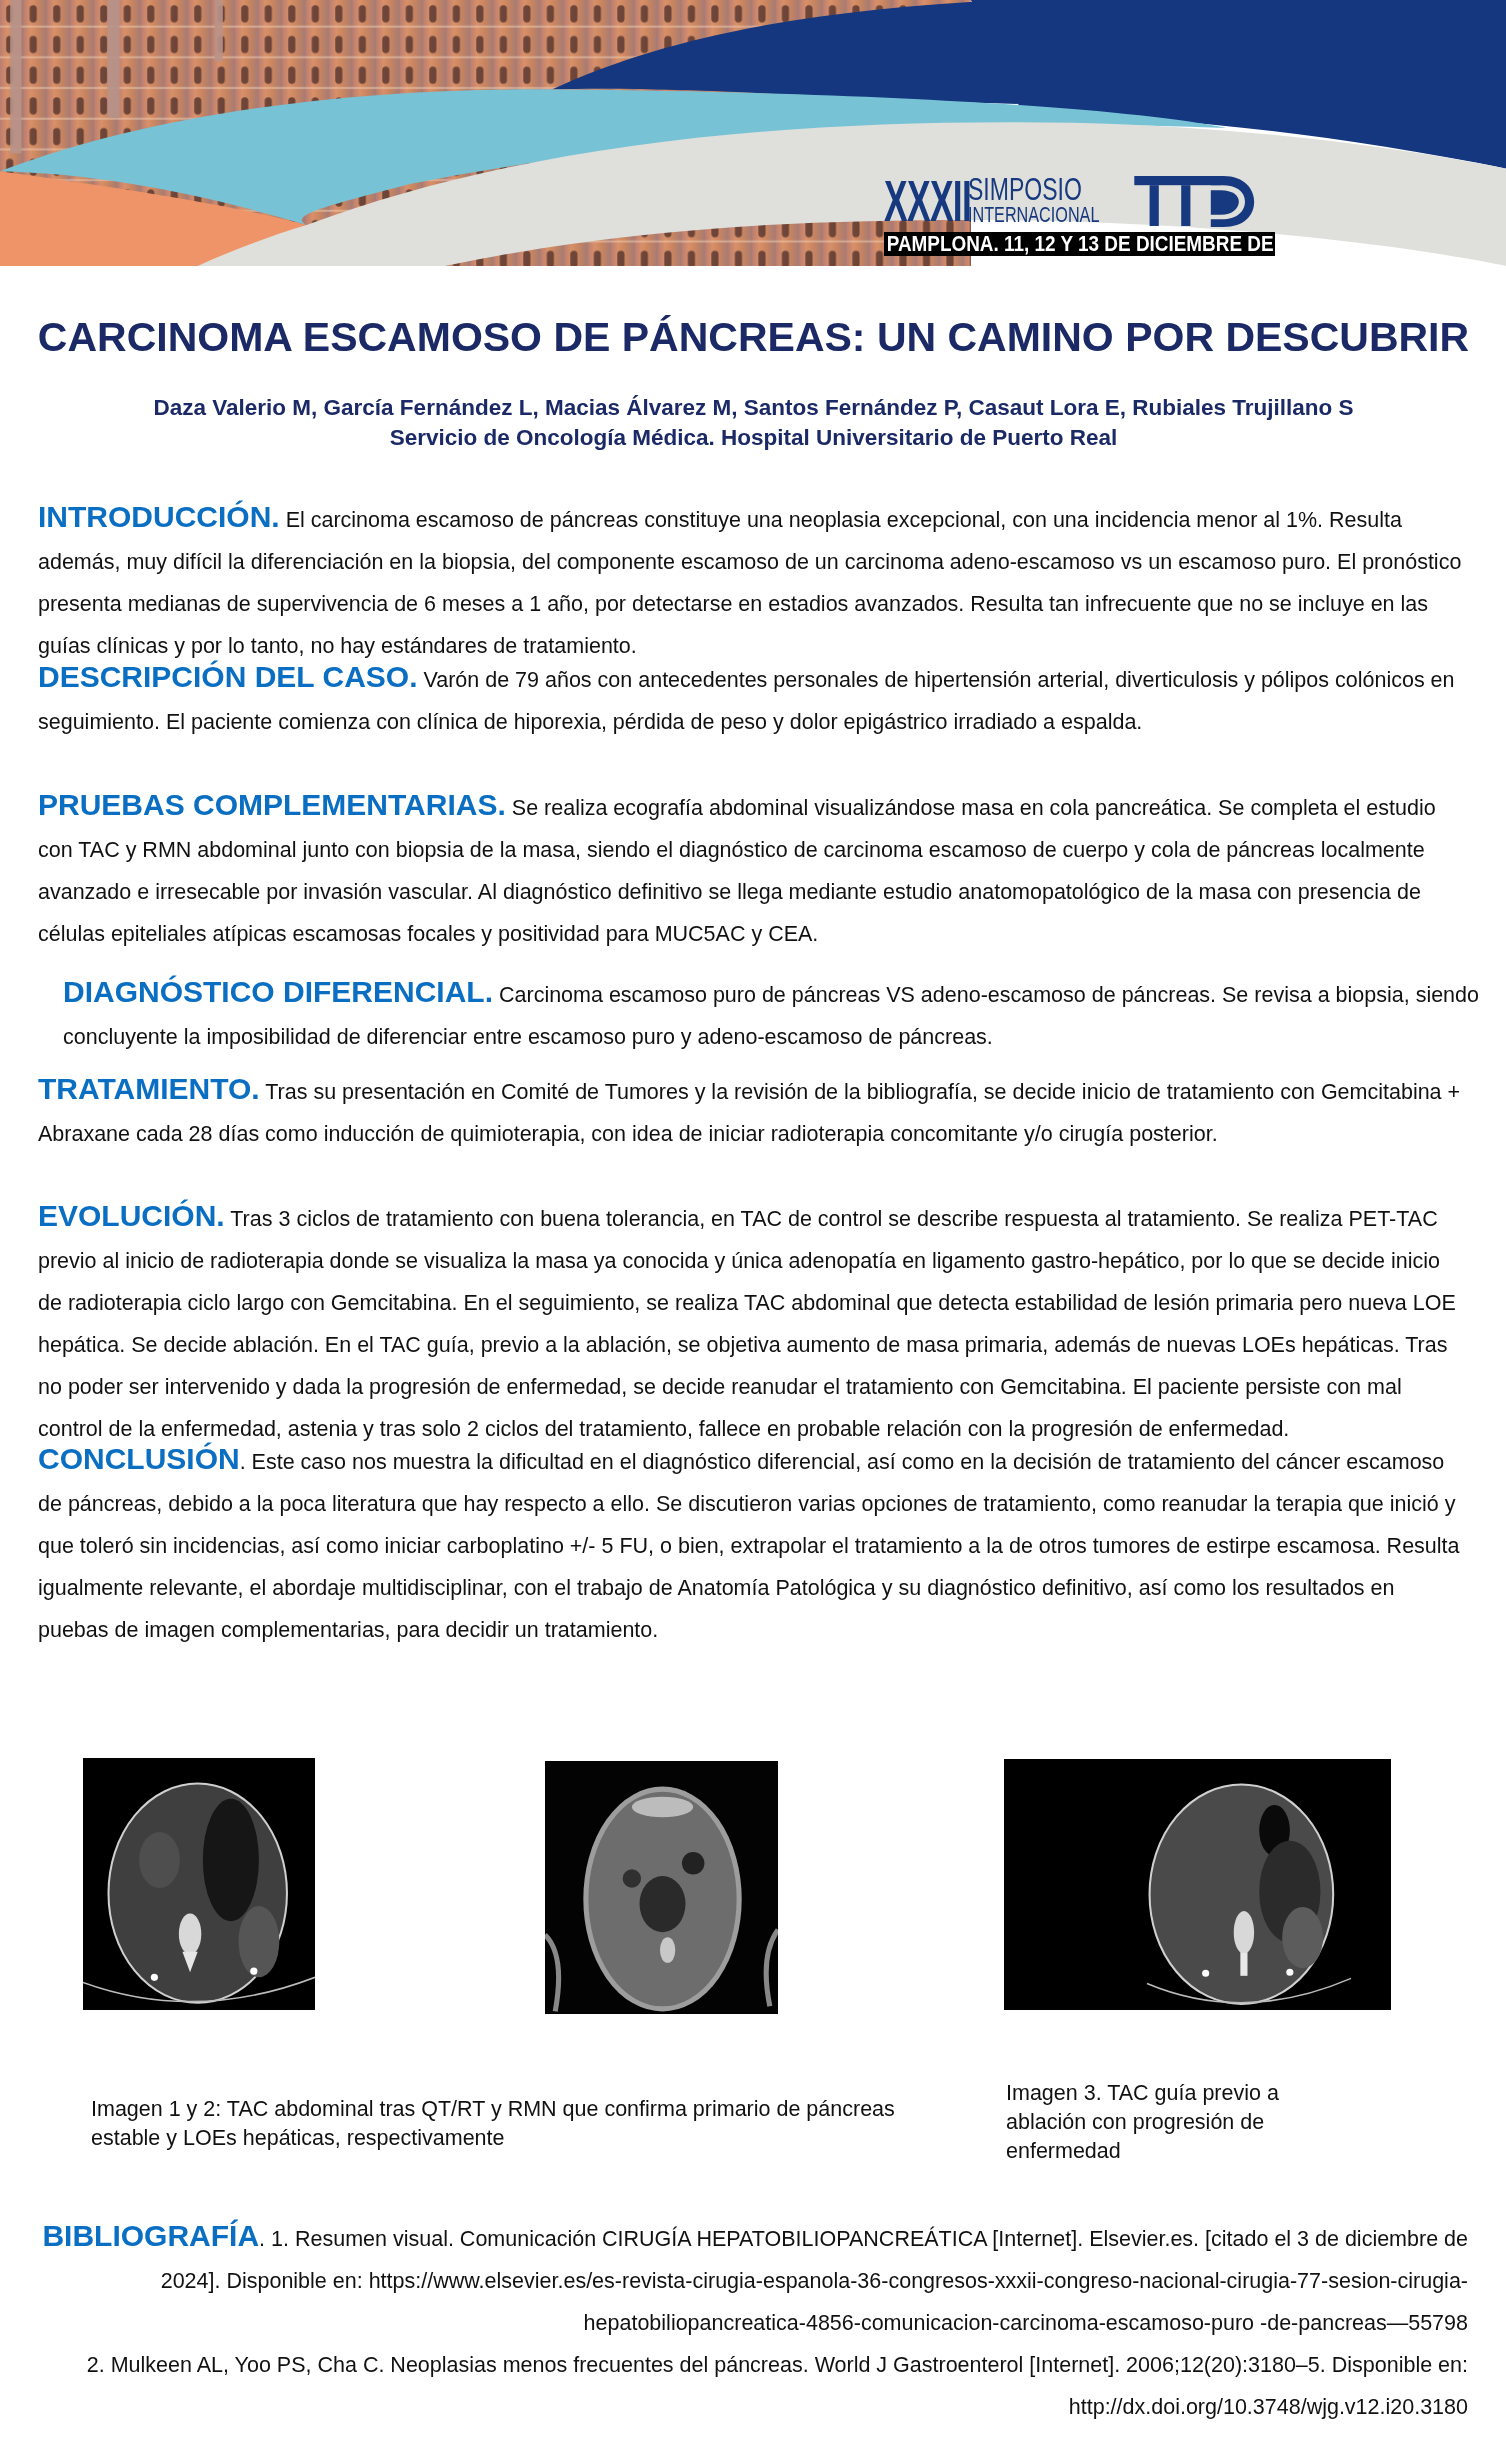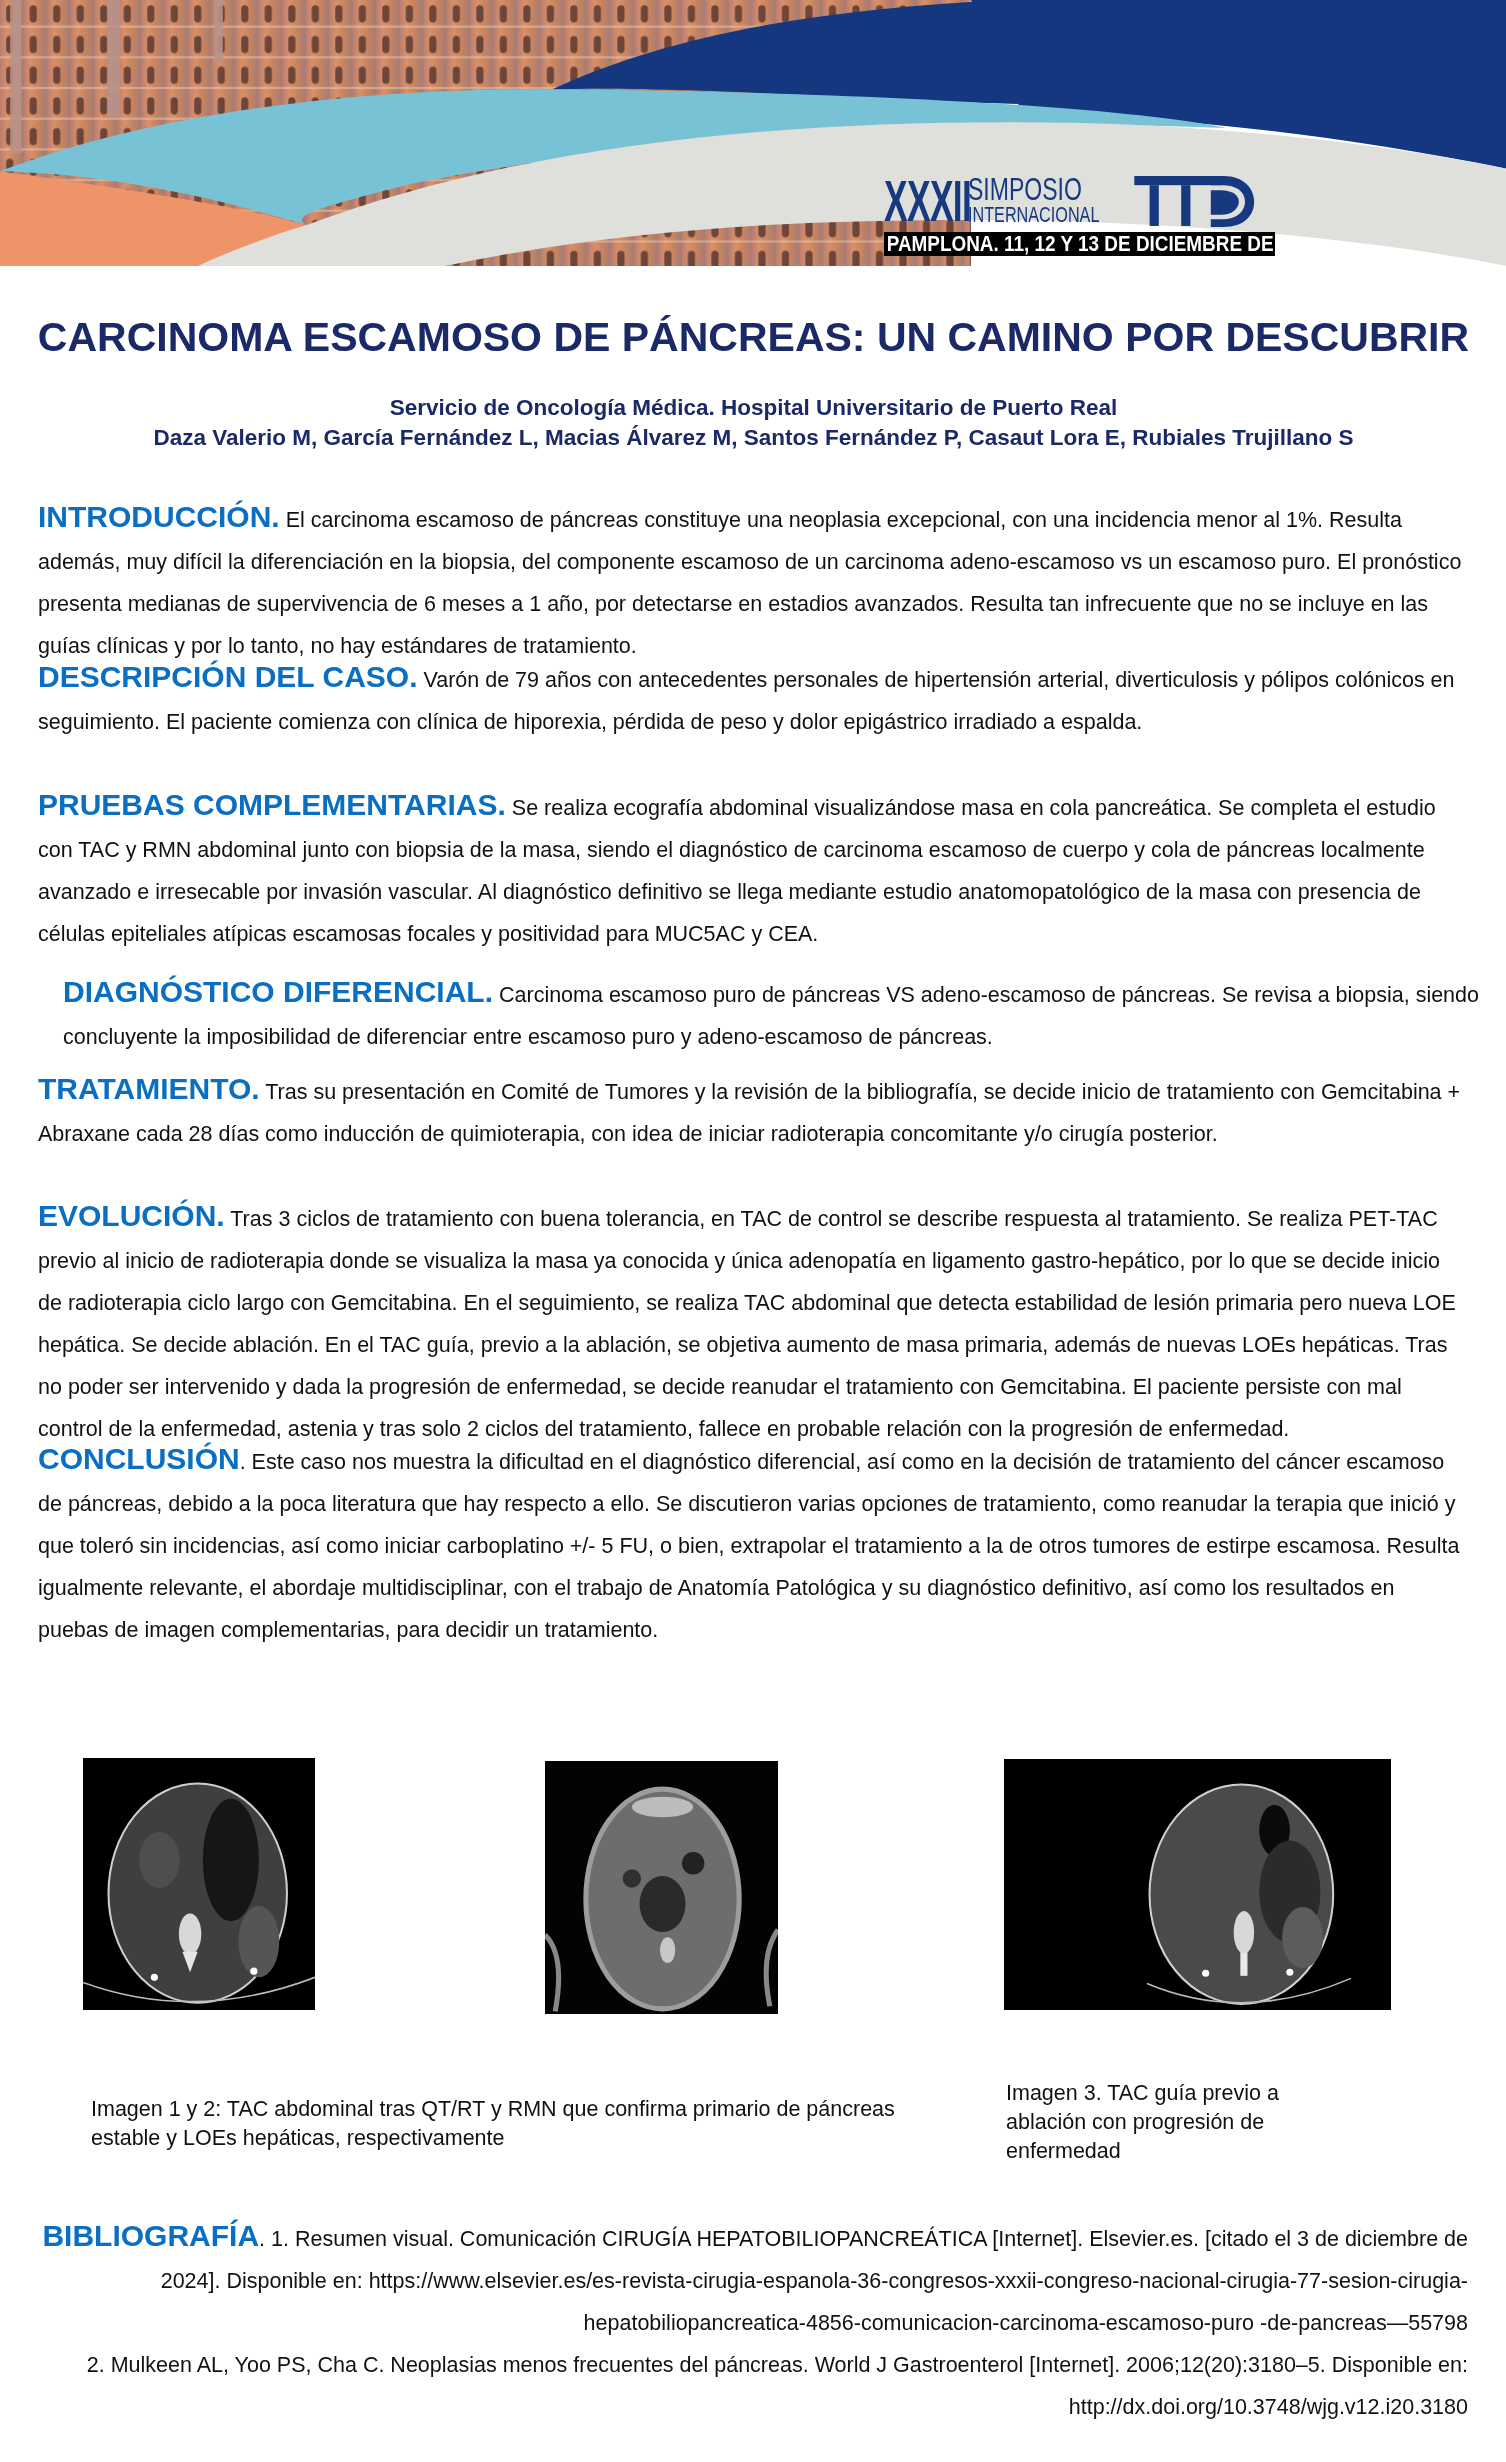--- a/index.html
+++ b/index.html
@@ -88,22 +88,22 @@
     <rect x="30" y="18" width="18" height="80" fill="#17397f"></rect>
     <rect x="92" y="18" width="18" height="80" fill="#17397f"></rect>
     <path d="M 150 0 L 175 0 C 215 0, 235 25, 235 50 C 235 78, 215 100, 175 100 L 150 100 L 150 85 L 172 85 C 200 85, 217 70, 217 50 C 217 30, 200 18, 172 18 L 150 18 Z" fill="#17397f"></path>
     <path d="M 150 28 L 170 28 C 192 28, 205 38, 205 50 C 205 64, 192 76, 170 76 L 150 76 Z" fill="#17397f"></path>
   </svg>
   <div class="logo-band"><span>PAMPLONA. 11, 12 Y 13 DE DICIEMBRE DE 2024</span></div>
 </div>
 
 <div class="title">CARCINOMA ESCAMOSO DE PÁNCREAS: UN CAMINO POR DESCUBRIR</div>
 <div class="authors">
+  <div>Daza Valerio M, García Fernández L, Macias Álvarez M, Santos Fernández P,  Casaut Lora E, Rubiales Trujillano S</div>
   <div>Servicio de Oncología Médica. Hospital Universitario de Puerto Real</div>
-  <div>Daza Valerio M, García Fernández L, Macias Álvarez M, Santos Fernández P,  Casaut Lora E, Rubiales Trujillano S</div>
 </div>
 
 <div class="section sec-intro">
   <span class="h">INTRODUCCIÓN.</span><span> El carcinoma escamoso de páncreas constituye una neoplasia excepcional, con una incidencia menor al 1%. Resulta además, muy difícil la diferenciación en la biopsia, del componente escamoso de un carcinoma adeno-escamoso vs un escamoso puro. El pronóstico presenta medianas de supervivencia de 6 meses a 1 año, por detectarse en estadios avanzados. Resulta tan infrecuente que no se incluye en las guías clínicas y por lo tanto, no hay estándares de tratamiento.</span>
 </div>
 
 <div class="section sec-caso">
   <span class="h">DESCRIPCIÓN DEL CASO.</span><span> Varón de 79 años con antecedentes personales de hipertensión arterial, diverticulosis y pólipos colónicos en seguimiento. El paciente comienza con clínica de hiporexia, pérdida de peso  y dolor epigástrico irradiado a espalda.</span>
 </div>
 

